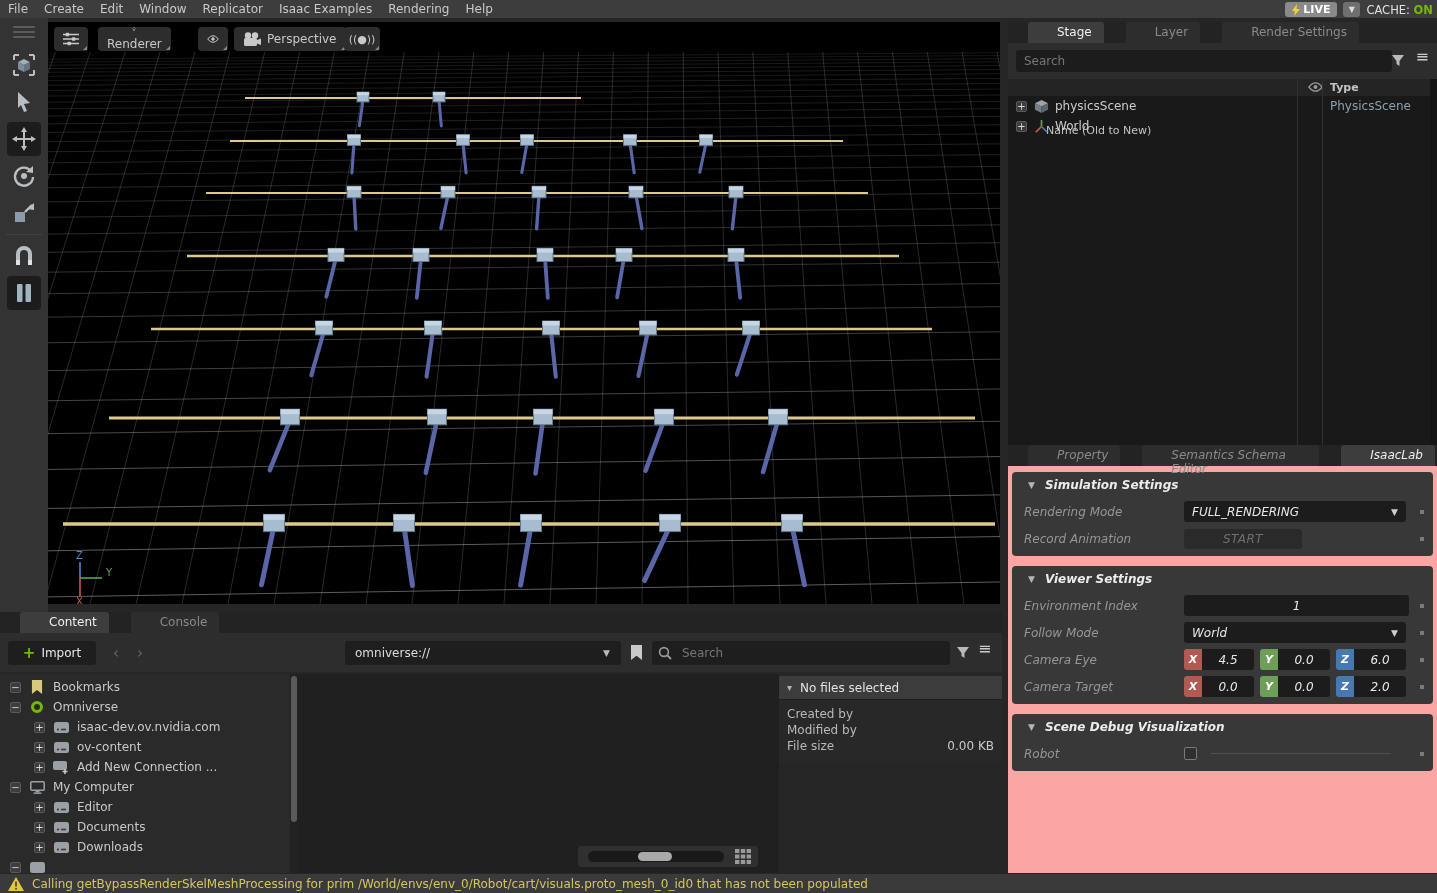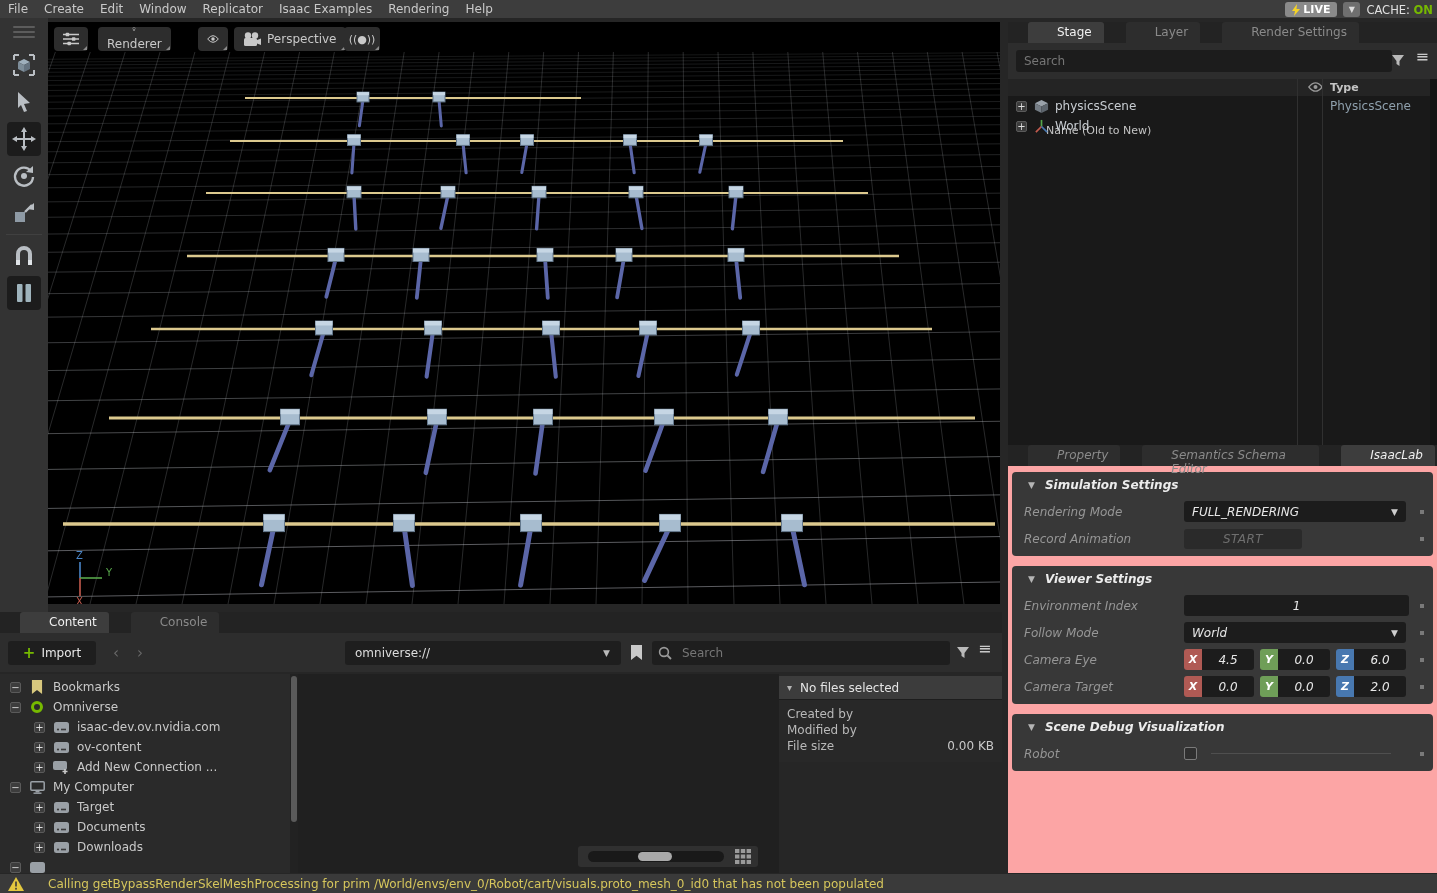--- a/index.html
+++ b/index.html
@@ -112,21 +112,21 @@
   .gridico{position:absolute;right:7px;top:3px;}
   #cb-details{position:absolute;left:779px;top:4px;width:223px;height:197px;background:#262626;}
   .det-head{height:23px;background:#3c3c3c;display:flex;align-items:center;gap:8px;padding-left:8px;color:#e4e4e4;}
   .det-body{background:#282828;padding:6px 8px 8px 8px;border-top:1px solid #1d1d1d;}
   .det-row{display:flex;color:#b9b9b9;line-height:16px;}
   .det-val{margin-left:5px;color:#c9c9c9;}
   .det-val.right{margin-left:auto;}
 
   
   #status-bar{left:0;top:873px;width:1437px;height:20px;background:#3a3a3a;border-top:1px solid #262626;
-              display:flex;align-items:center;gap:24px;padding-left:8px;}
+              display:flex;align-items:center;gap:8px;padding-left:8px;}
   #status-text{color:#d6c65c;font-size:12px;}
 </style>
 </head>
 <body>
 
 <div class="screen">
 
   <div id="menubar" class="abs">
     <span class="menu-item">File</span>
     <span class="menu-item">Create</span>
@@ -676,21 +676,21 @@
         </div>
         <div class="trow d1">
           <span class="expander">+</span>
           <span class="ticon">
               <svg width="15" height="11" viewBox="0 0 15 11">
             <rect x="0" y="0" width="15" height="11" rx="2.5" fill="#9aa0a6"></rect>
             <circle cx="4" cy="7.5" r="1.1" fill="#3a3a3a"></circle>
                 <rect x="7" y="6.7" width="5" height="1.6" fill="#3a3a3a"></rect>
               </svg>
             </span>
-          <span>Target</span>
+          <span>Editor</span>
         </div>
         <div class="trow d1">
           <span class="expander">+</span>
           <span class="ticon">
               <svg width="15" height="11" viewBox="0 0 15 11">
             <rect x="0" y="0" width="15" height="11" rx="2.5" fill="#9aa0a6"></rect>
             <circle cx="4" cy="7.5" r="1.1" fill="#3a3a3a"></circle>
                 <rect x="7" y="6.7" width="5" height="1.6" fill="#3a3a3a"></rect>
               </svg>
             </span>

